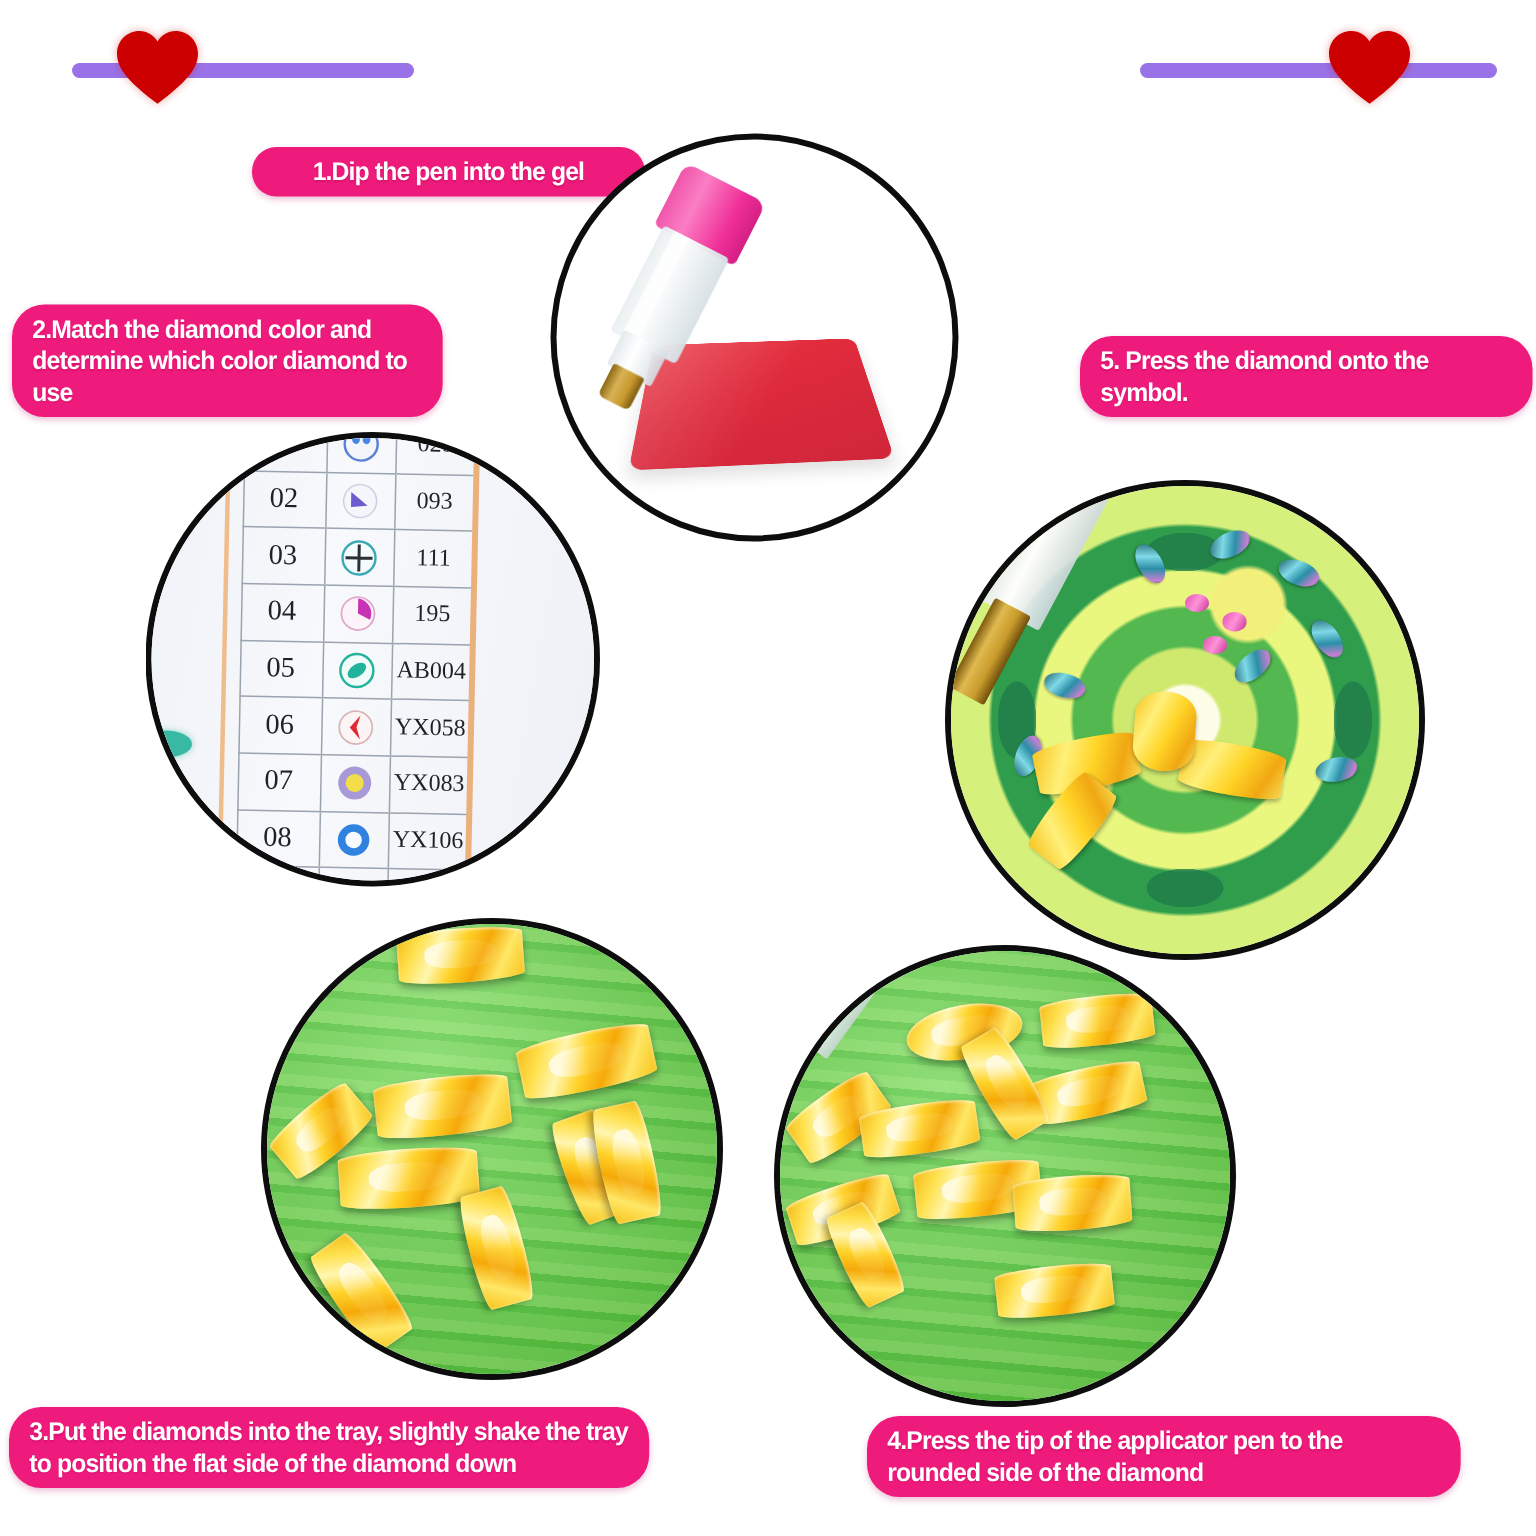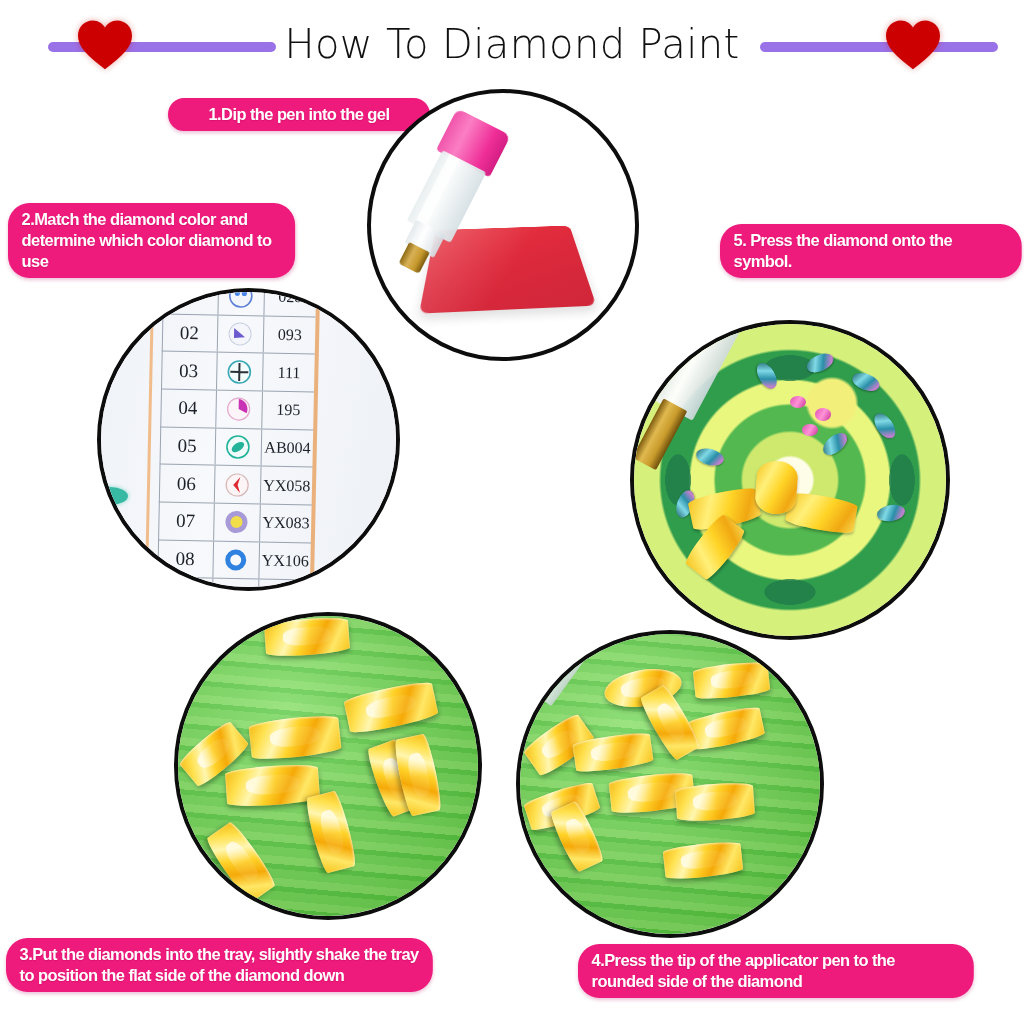--- a/index.html
+++ b/index.html
@@ -170,21 +170,20 @@
       <svg viewBox="0 0 32 30">
           <path d="M16 29C6 21.5 1 16.4 1 10.4 1 5.6 4.7 2 9.3 2c3 0 5.3 1.6 6.7 3.9C17.4 3.6 19.7 2 22.7 2 27.3 2 31 5.6 31 10.4c0 6-5 11.1-15 18.6z" fill="#cc0000"></path>
         </svg>
     </div>
     <div class="heart h2">
       <svg viewBox="0 0 32 30">
           <path d="M16 29C6 21.5 1 16.4 1 10.4 1 5.6 4.7 2 9.3 2c3 0 5.3 1.6 6.7 3.9C17.4 3.6 19.7 2 22.7 2 27.3 2 31 5.6 31 10.4c0 6-5 11.1-15 18.6z" fill="#cc0000"></path>
         </svg>
     </div>
 
-    <div class="title">How To Diamond Paint</div>
   </div>
 
   <div class="lbl l1">1.Dip the pen into the gel</div>
 
   <div class="circ c1">
     <div class="cin">
       <div class="gelpad"></div>
       <div class="pen1">
         <div class="cap"></div>
         <div class="body"></div>

